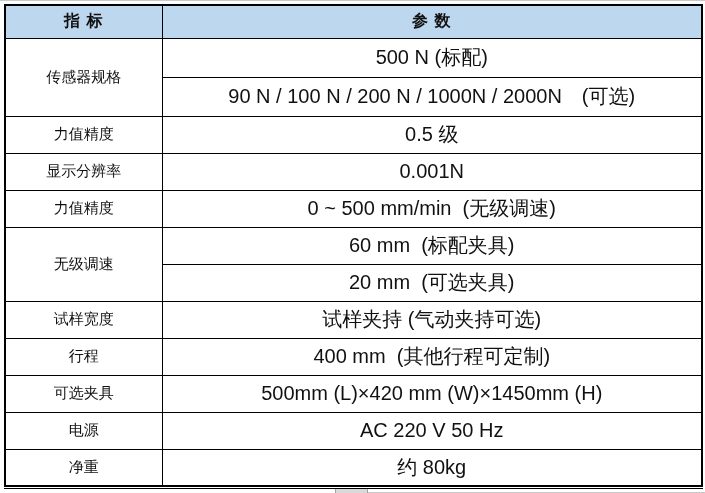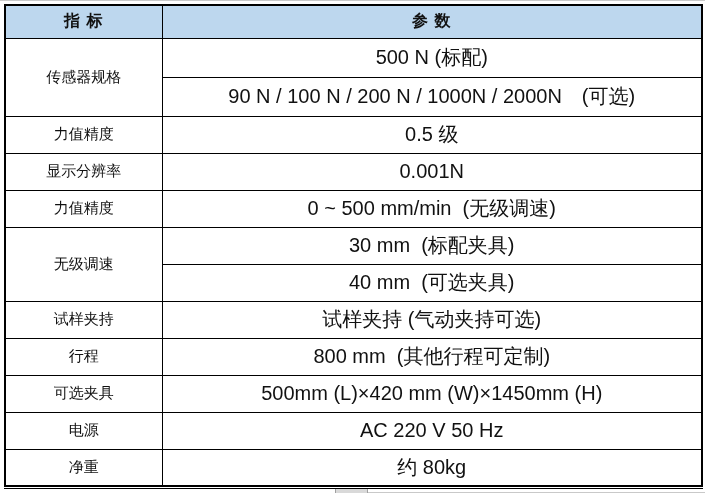--- a/index.html
+++ b/index.html
@@ -93,34 +93,34 @@
         <td class="value-cell">0.001N</td>
       </tr>
 
       <tr class="r-std">
         <td class="label-cell">力值精度</td>
         <td class="value-cell">0 ~ 500 mm/min  (无级调速)</td>
       </tr>
 
       <tr class="r-std">
         <td class="label-cell" rowspan="2">无级调速</td>
-        <td class="value-cell">30 mm  (标配夹具)</td>
+        <td class="value-cell">60 mm  (标配夹具)</td>
       </tr>
       <tr class="r-std">
-        <td class="value-cell">40 mm  (可选夹具)</td>
+        <td class="value-cell">20 mm  (可选夹具)</td>
       </tr>
 
       <tr class="r-std">
-        <td class="label-cell">试样夹持</td>
+        <td class="label-cell">试样宽度</td>
         <td class="value-cell">试样夹持 (气动夹持可选)</td>
       </tr>
 
       <tr class="r-std">
         <td class="label-cell">行程</td>
-        <td class="value-cell">800 mm  (其他行程可定制)</td>
+        <td class="value-cell">400 mm  (其他行程可定制)</td>
       </tr>
 
       <tr class="r-std">
         <td class="label-cell">可选夹具</td>
         <td class="value-cell">500mm (L)×420 mm (W)×1450mm (H)</td>
       </tr>
 
       <tr class="r-std">
         <td class="label-cell">电源</td>
         <td class="value-cell">AC 220 V 50 Hz</td>

